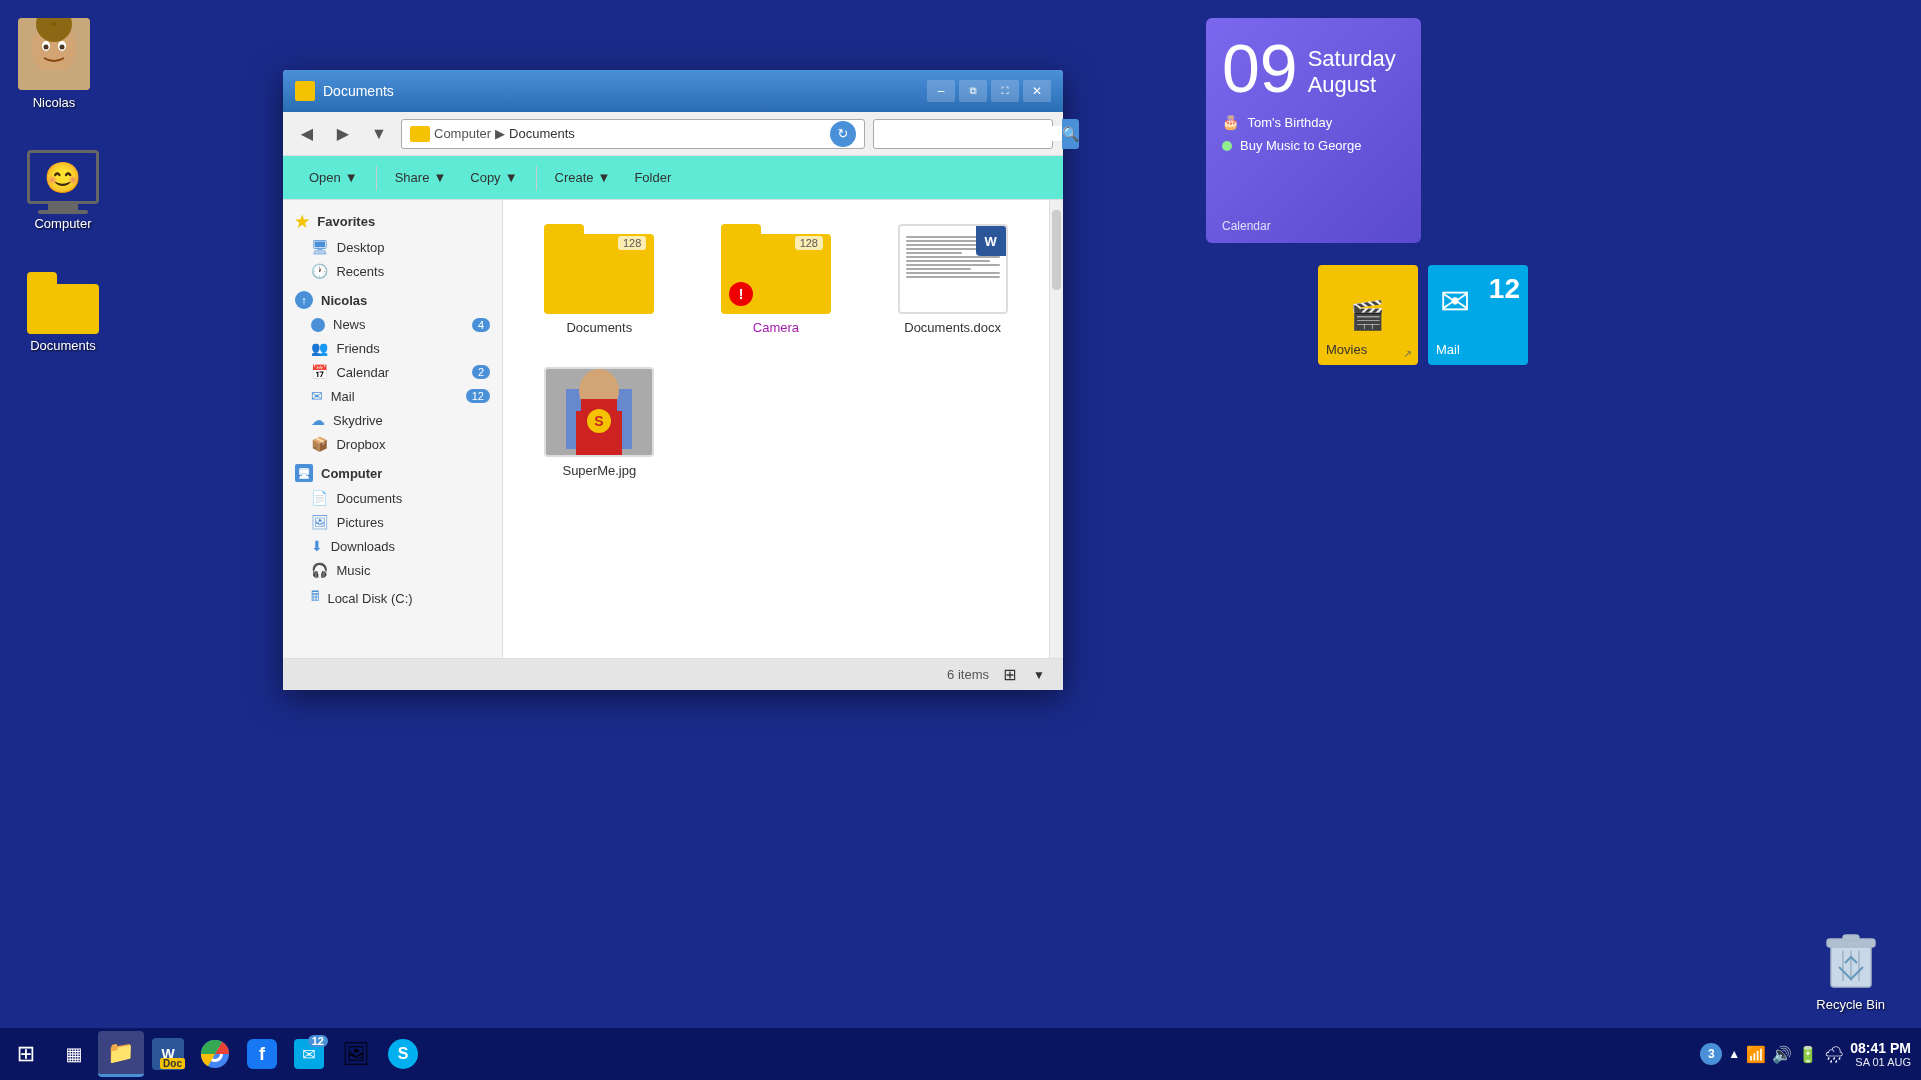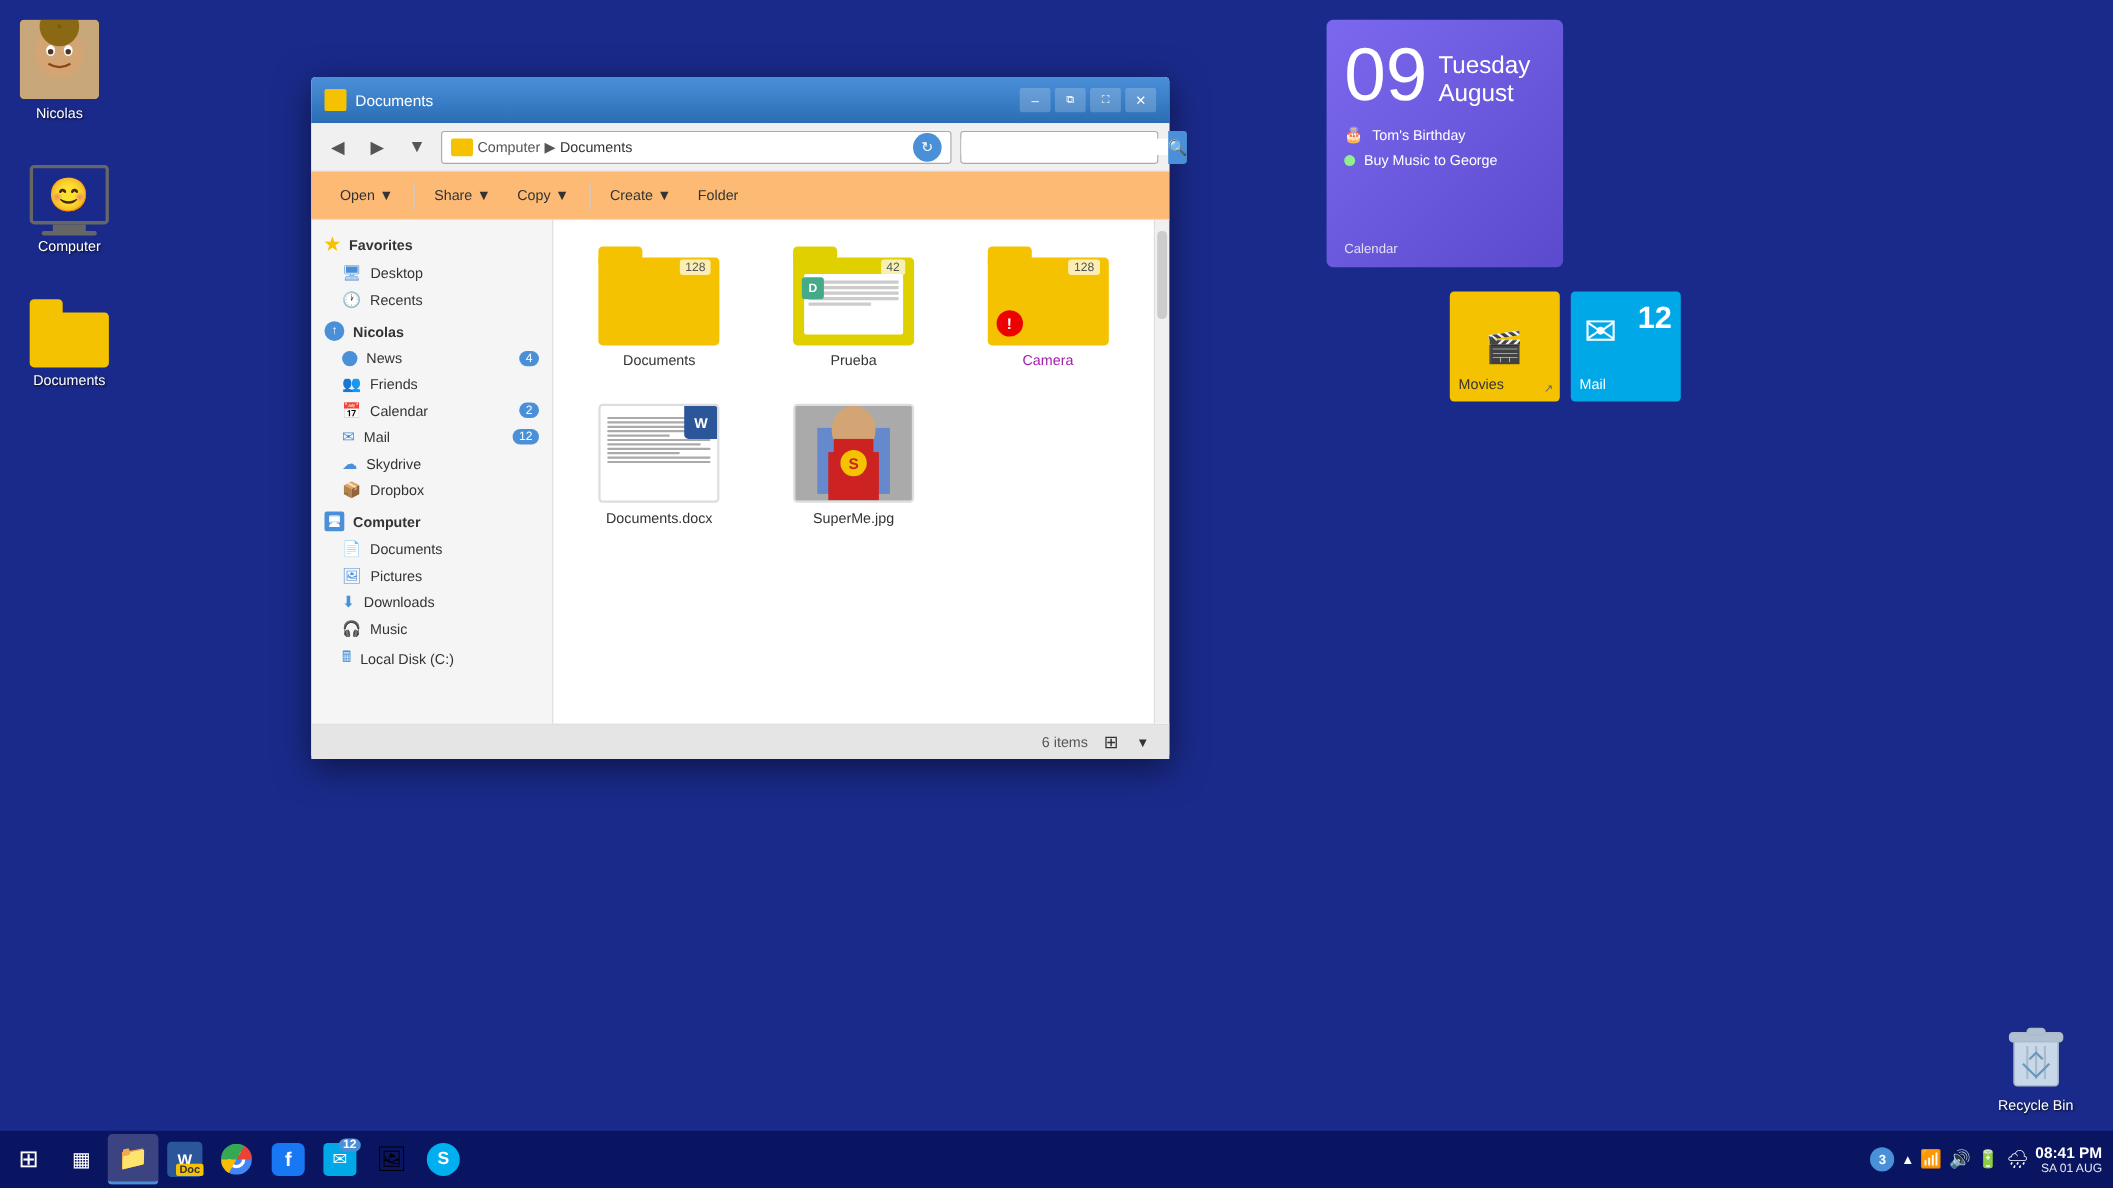--- a/index.html
+++ b/index.html
@@ -141,21 +141,21 @@
       align-items: center;
       justify-content: center;
       border-radius: 0 3px 3px 0;
       color: white;
       font-size: 14px;
     }
 
     
     .toolbar {
       height: 44px;
-      background: #fdba74;
+      background: #5eead4;
       border-bottom: 1px solid #ddd;
       display: flex;
       align-items: center;
       padding: 0 16px;
       gap: 4px;
     }
     .toolbar-btn {
       height: 32px;
       padding: 0 10px;
       border: none;
@@ -416,38 +416,20 @@
 
         <div style="display:flex;flex-direction:column;align-items:center;cursor:pointer;padding:8px;border-radius:4px;">
           <div style="width:110px;height:90px;position:relative;">
             <div style="position:absolute;top:0;left:0;width:40px;height:16px;background:#f4c200;border-radius:4px 4px 0 0;"></div>
             <div style="position:absolute;bottom:0;left:0;right:0;height:80px;background:#f4c200;border-radius:0 4px 4px 4px;"></div>
             <div style="position:absolute;top:12px;right:8px;background:rgba(255,255,255,0.7);color:#555;font-size:11px;padding:1px 5px;border-radius:3px;">128</div>
           </div>
           <span style="font-size:13px;color:#333;margin-top:6px;">Documents</span>
         </div>
 
-        <div style="display:flex;flex-direction:column;align-items:center;cursor:pointer;padding:8px;border-radius:4px;">
-          <div style="width:110px;height:90px;position:relative;">
-            <div style="position:absolute;top:0;left:0;width:40px;height:16px;background:#e0d000;border-radius:4px 4px 0 0;"></div>
-            <div style="position:absolute;bottom:0;left:0;right:0;height:80px;background:#e0d000;border-radius:0 4px 4px 4px;"></div>
-
-            <div style="position:absolute;bottom:10px;left:10px;right:10px;height:55px;background:white;border-radius:2px;padding:4px;">
-              <div style="height:3px;background:#ccc;margin:2px 0;border-radius:1px;"></div>
-              <div style="height:3px;background:#ccc;margin:2px 0;border-radius:1px;"></div>
-              <div style="height:3px;background:#ccc;margin:2px 0;border-radius:1px;"></div>
-              <div style="height:3px;background:#ccc;margin:2px 0;border-radius:1px;"></div>
-              <div style="height:3px;background:#ccc;margin:2px 0;border-radius:1px;width:70%;"></div>
-            </div>
-            <div style="position:absolute;top:12px;right:8px;background:rgba(255,255,255,0.7);color:#555;font-size:11px;padding:1px 5px;border-radius:3px;">42</div>
-
-            <div style="position:absolute;top:28px;left:8px;width:20px;height:20px;background:#4a8;border-radius:3px;display:flex;align-items:center;justify-content:center;color:white;font-size:11px;font-weight:bold;">D</div>
-          </div>
-          <span style="font-size:13px;color:#333;margin-top:6px;">Prueba</span>
-        </div>
 
         <div style="display:flex;flex-direction:column;align-items:center;cursor:pointer;padding:8px;border-radius:4px;">
           <div style="width:110px;height:90px;position:relative;">
             <div style="position:absolute;top:0;left:0;width:40px;height:16px;background:#f4c200;border-radius:4px 4px 0 0;"></div>
             <div style="position:absolute;bottom:0;left:0;right:0;height:80px;background:#f4c200;border-radius:0 4px 4px 4px;"></div>
             <div style="position:absolute;top:12px;right:8px;background:rgba(255,255,255,0.7);color:#555;font-size:11px;padding:1px 5px;border-radius:3px;">128</div>
 
             <div style="position:absolute;bottom:8px;left:8px;width:24px;height:24px;background:#e00;border-radius:50%;display:flex;align-items:center;justify-content:center;color:white;font-size:14px;font-weight:bold;">!</div>
           </div>
           <span style="font-size:13px;color:#a21caf;margin-top:6px;">Camera</span>
@@ -503,21 +485,21 @@
     <span style="font-size:13px;color:#555;">6 items</span>
     <div style="width:26px;height:26px;display:flex;align-items:center;justify-content:center;cursor:pointer;color:#333;font-size:16px;border-radius:3px;">⊞</div>
     <div style="width:16px;height:26px;display:flex;align-items:center;justify-content:center;cursor:pointer;color:#333;font-size:12px;border-radius:3px;">▼</div>
   </div>
 </div>
 
 <div style="position:absolute;top:18px;right:500px;width:215px;height:225px;background:linear-gradient(135deg,#7b68ee 0%,#5a4acd 100%);border-radius:6px;padding:16px;color:white;cursor:pointer;">
   <div style="display:flex;align-items:flex-start;gap:10px;margin-bottom:12px;">
     <span style="font-size:68px;font-weight:200;line-height:1;">09</span>
     <div style="display:flex;flex-direction:column;padding-top:12px;">
-      <span style="font-size:22px;font-weight:300;line-height:1.2;">Tuesday</span>
+      <span style="font-size:22px;font-weight:300;line-height:1.2;">Saturday</span>
       <span style="font-size:22px;font-weight:300;line-height:1.2;">August</span>
     </div>
   </div>
   <div style="display:flex;flex-direction:column;gap:8px;">
     <div style="display:flex;align-items:center;gap:8px;font-size:13px;">
       <span style="font-size:14px;">🎂</span>
       <span>Tom's Birthday</span>
     </div>
     <div style="display:flex;align-items:center;gap:8px;font-size:13px;">
       <span style="width:10px;height:10px;background:#90ee90;border-radius:50%;display:inline-block;flex-shrink:0;"></span>

